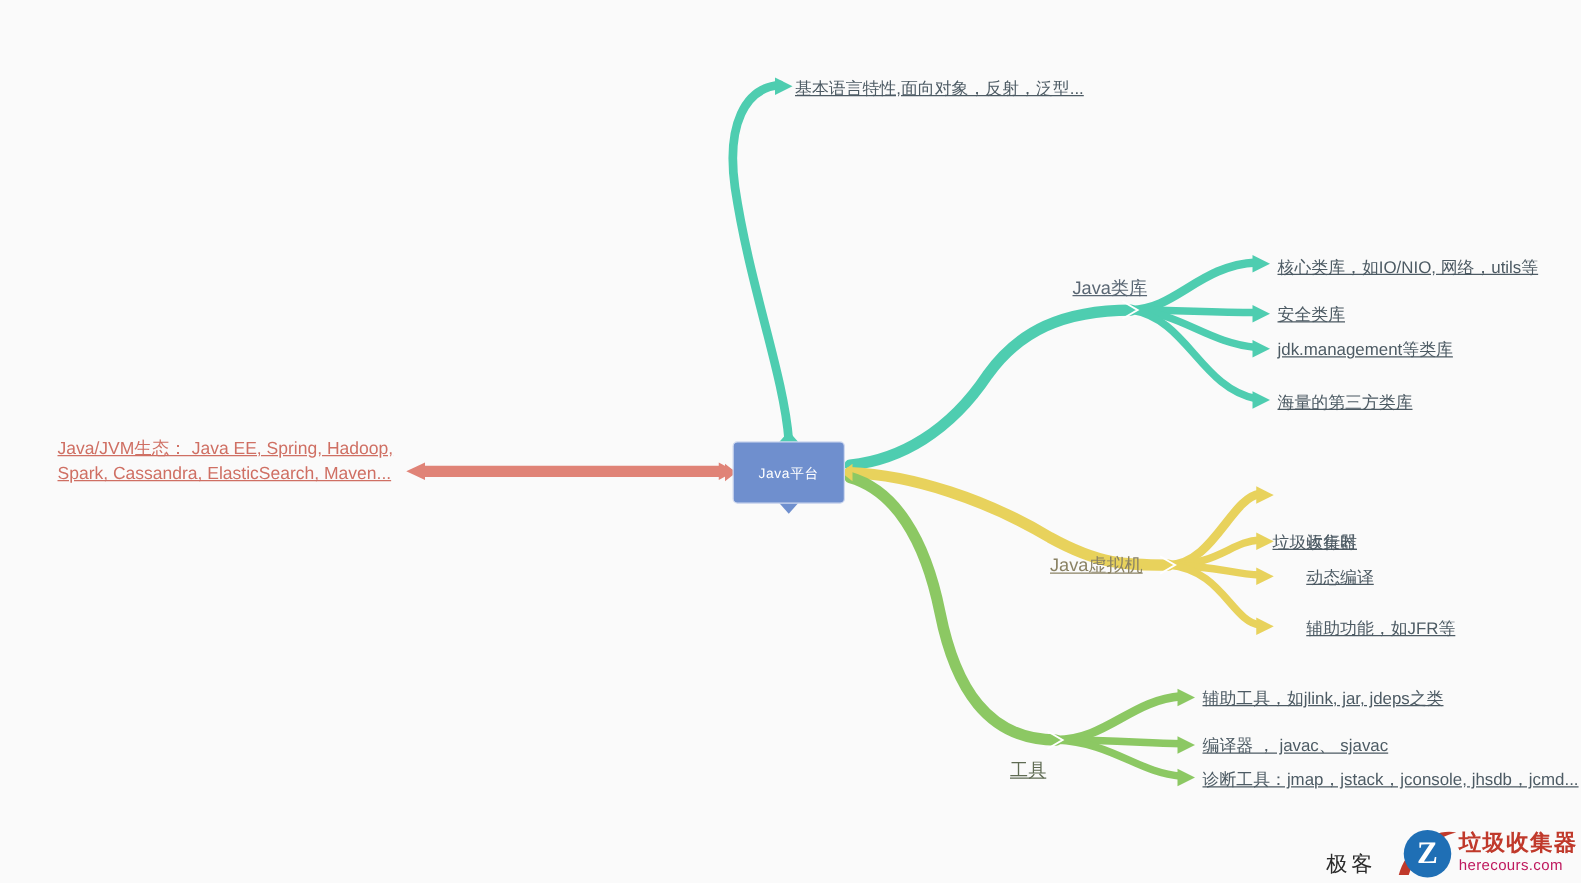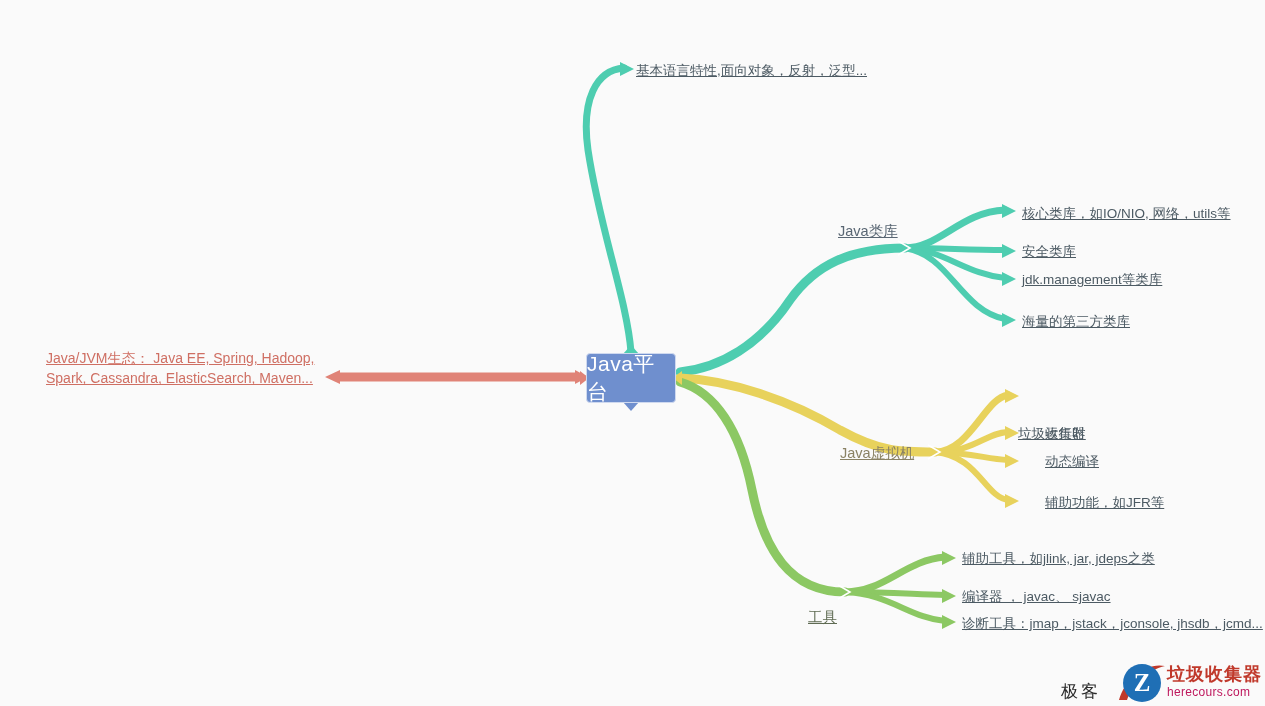--- a/index.html
+++ b/index.html
@@ -37,28 +37,28 @@
     background: #6f8fce;
     border: 1px solid #cfd9ef;
     border-radius: 4px;
     box-sizing: border-box;
     display: flex;
     align-items: center;
     justify-content: center;
   }
   #central-node .node-text {
     color: #ffffff;
-    font-size: 21px;
+    font-size: 11px;
     letter-spacing: .5px;
   }
   
   .branch-title {
     font-size: 14.5px;
   }
-  .t-lib   { color: #596673; }
+  .t-lib   { color: #596673; margin-left: 20px; }
   .t-jvm   { color: #8a8264; }
   .t-tools { color: #5f6b53; }
   
   .leaf {
     font-size: 13.5px;
     color: #4c5a63;
   }
   .leaf-eco {
     font-size: 14px;
     color: #cf6f63;

